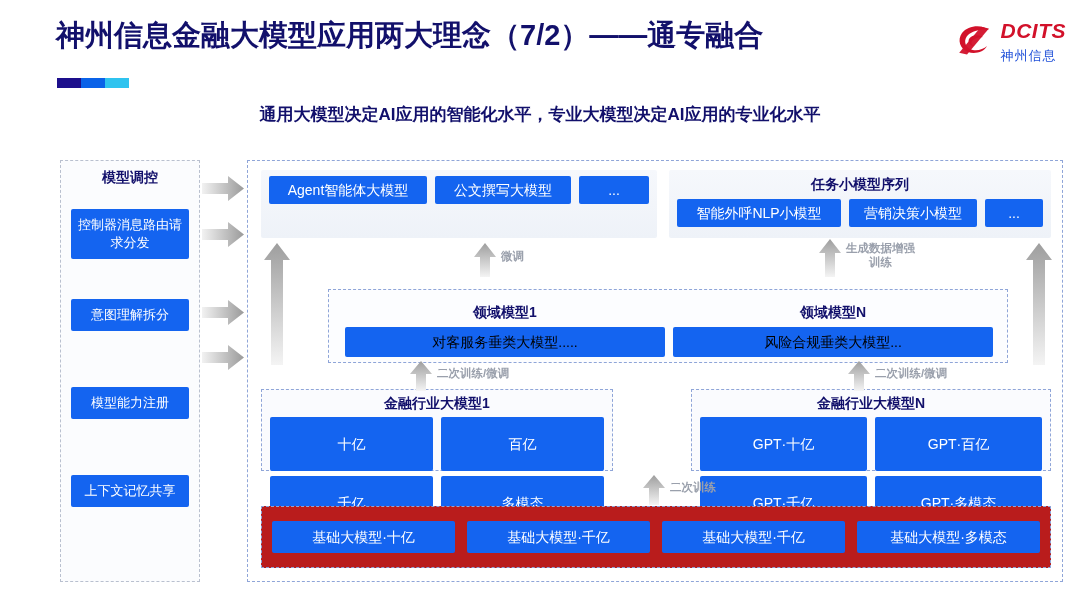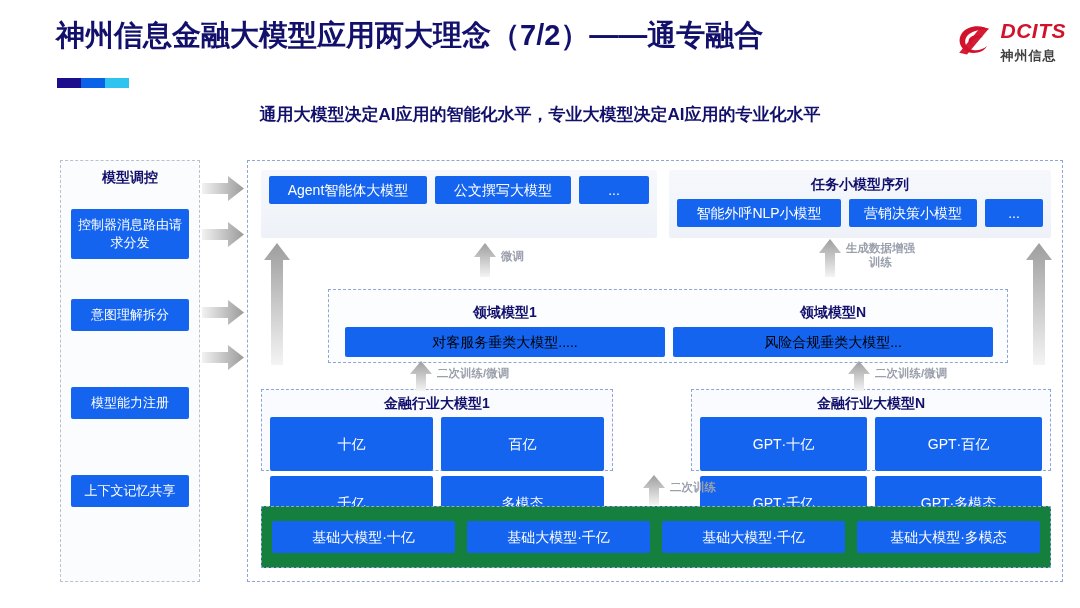--- a/index.html
+++ b/index.html
@@ -48,21 +48,21 @@
     align-items: center;
     gap: 5px;
   }
   #logo .mark { width: 40px; height: 40px; }
   #logo .wordmark { line-height: 1; }
   #logo .wordmark .en {
     font-size: 21px; font-weight: bold; color: #d2112a;
     letter-spacing: 0.5px; font-style: italic;
   }
   #logo .wordmark .cn {
-    font-size: 13px; font-weight: bold; color: #404040;
+    font-size: 13px; font-weight: normal; color: #1d4ed8;
     letter-spacing: 1px; margin-top: 8px;
   }
 
   
   #control-panel {
     position: absolute;
     left: 60px; top: 160px;
     width: 140px; height: 422px;
     border: 1px dashed #b9c0cf;
     background: #fbfcfe;
@@ -178,21 +178,21 @@
     background: #1464f0; color: #fff; font-size: 14px;
     text-align: center; border-radius: 2px; padding: 19px 2px; line-height: 1.15;
   }
 
   
   #foundation-panel {
     position: absolute;
     left: 13px; top: 345px;
     width: 790px; height: 62px;
     border: 1px dashed #8fa5d8;
-    background: #15803d;
+    background: #b91c1c;
     display: flex;
     align-items: center;
     justify-content: center;
     gap: 12px;
     padding: 0 10px;
   }
   .found-box {
     flex: 1;
     background: #1464f0; color: #fff; font-size: 14px;
     text-align: center; border-radius: 2px; padding: 9px 2px; line-height: 1;

